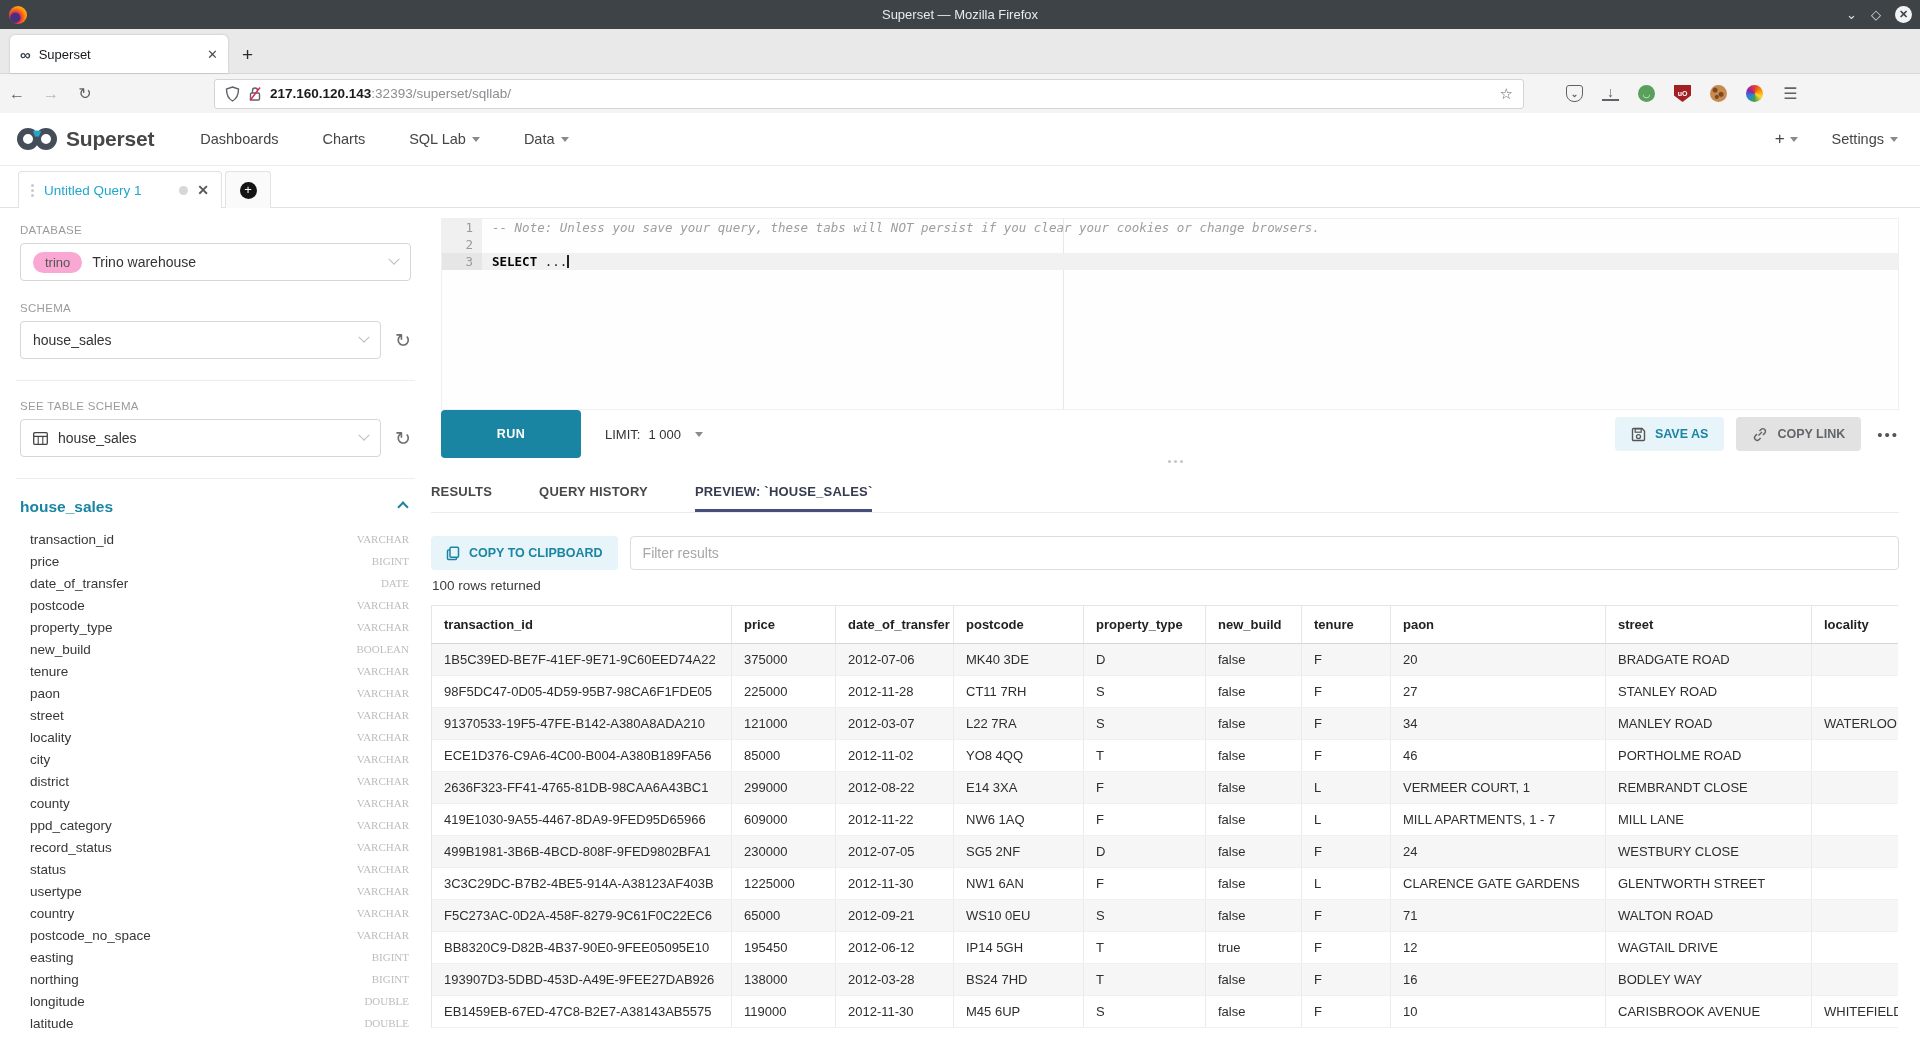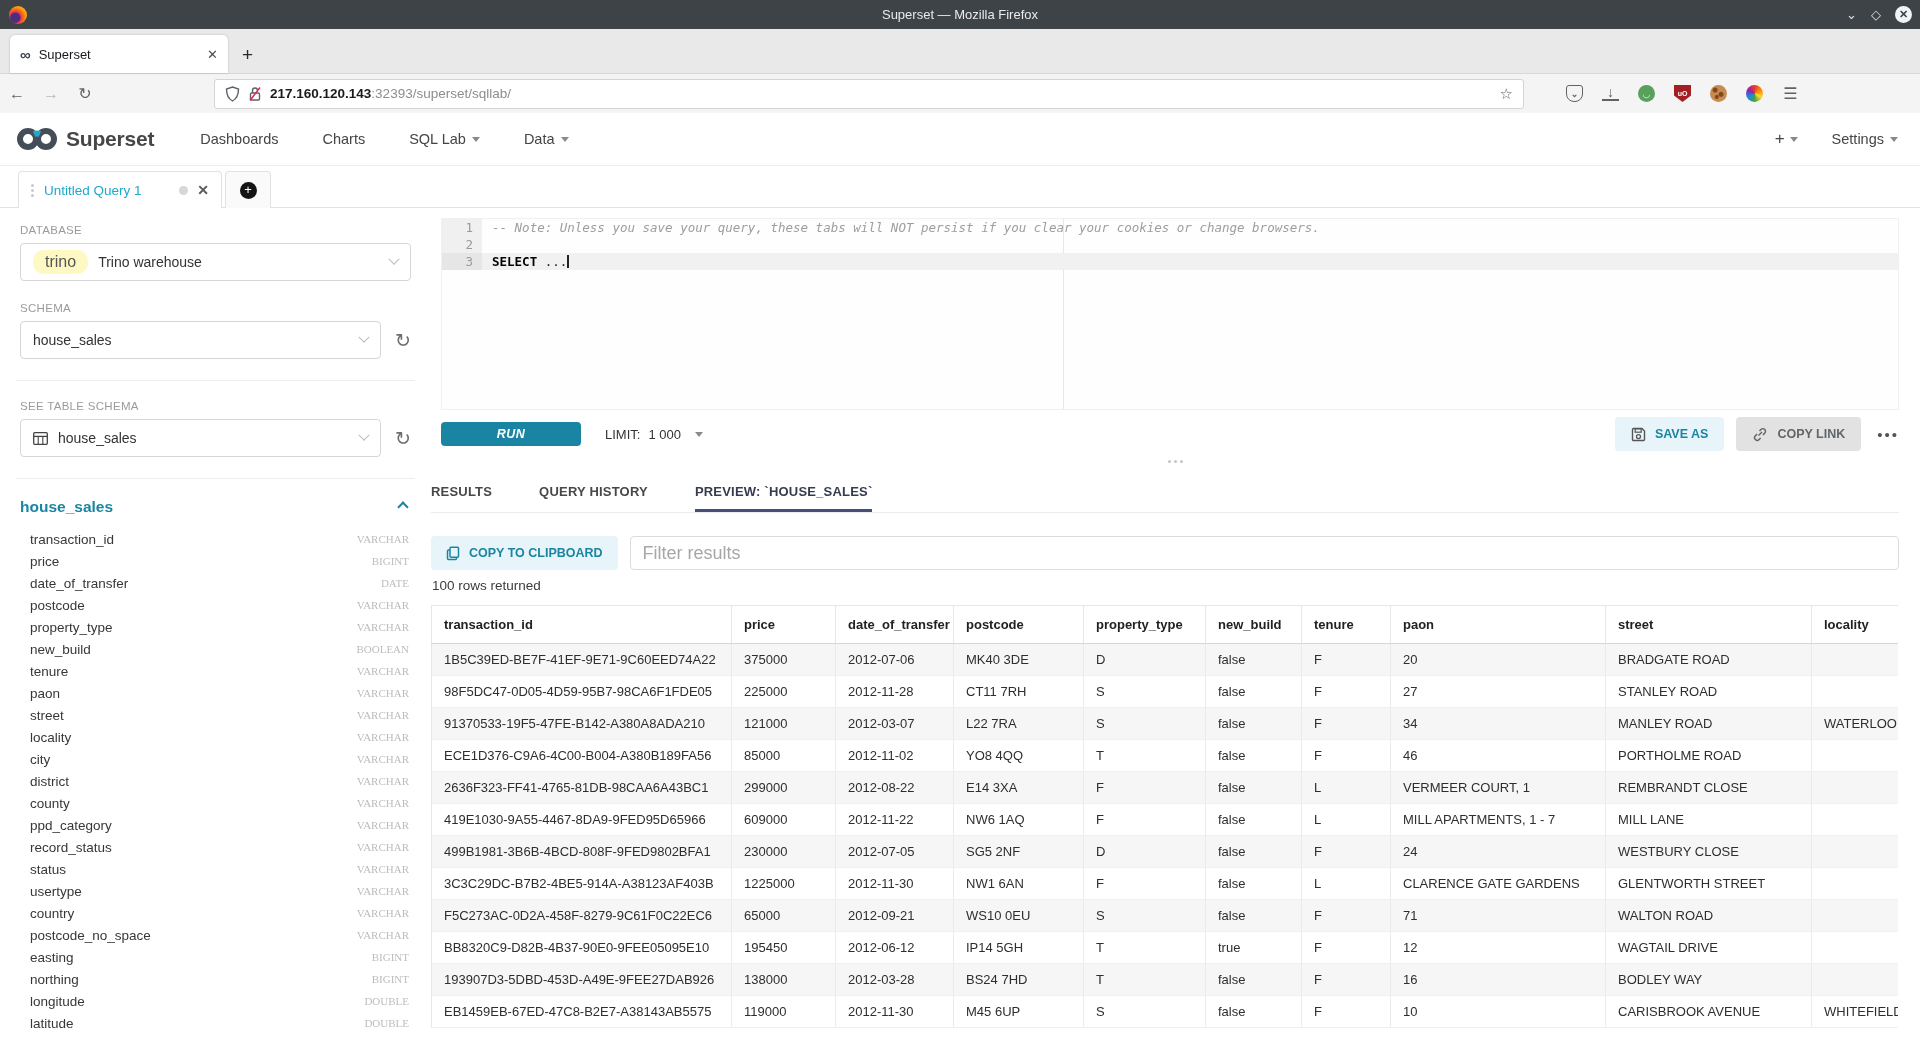--- a/index.html
+++ b/index.html
@@ -77,21 +77,21 @@
   .circle-plus { width:17px; height:17px; border-radius:50%; background:#141414; color:#fff; font-size:13px;
                  line-height:16px; text-align:center; }
 
   
   .sidebar { position:absolute; top:42px; left:0; width:431px; bottom:0; padding:16px 20px 0 20px; background:#fff; }
   .fld-label { font-size:11.5px; color:#9b9b9b; letter-spacing:.3px; margin-bottom:7px; }
   .sel-row { display:flex; align-items:center; gap:14px; margin-bottom:21px; }
   .sel { flex:1; height:38px; border:1px solid #d6d6d6; border-radius:4px; background:#fff;
          display:flex; align-items:center; padding:0 12px; gap:10px; }
   .sel-text { font-size:14px; color:#333; flex:1; white-space:nowrap; }
-  .pill { background:#fef9c3; border-radius:11px; padding:3px 12px; font-size:16px; color:#555; }
+  .pill { background:#f9a8d4; border-radius:11px; padding:3px 12px; font-size:13px; color:#555; }
   .chev-down { width:8px; height:8px; border-right:1.6px solid #bdbdbd; border-bottom:1.6px solid #bdbdbd;
                transform:rotate(45deg) translate(-2px,-2px); }
   .refresh-ic { color:#6d6d6d; font-size:19px; line-height:1; }
   .divider { border-top:1px solid #ededed; margin:0 -4px 19px -4px; }
   .tbl-ic { display:block; }
   .schema-table-head { display:flex; align-items:center; margin:2px 0 12px 0; }
   .schema-table-title { color:#1a85a2; font-size:15.5px; font-weight:bold; flex:1; }
   .chev-up { width:8px; height:8px; border-right:2px solid #1a85a2; border-bottom:2px solid #1a85a2;
              transform:rotate(225deg); margin-right:4px; }
   .col-row { display:flex; align-items:center; height:22px; padding:0 2px 0 10px; }
@@ -107,22 +107,22 @@
   .ed-line { display:flex; height:17px; line-height:17px; position:relative; }
   .gutter { width:40px; background:#f0f0f0; color:#9a9a9a; text-align:right; padding-right:9px; flex:none; }
   .ed-text { padding-left:10px; white-space:pre; color:#1b1b1b; }
   .ed-line.current { background:#f1f1f1; }
   .ed-line.current .gutter { background:#e6e6e6; }
   .comment { color:#9d9f9a; font-style:italic; }
   .kw { font-weight:bold; color:#000; }
   .cursor { display:inline-block; width:1.5px; height:13px; background:#222; vertical-align:-2px; }
 
   .run-row { position:absolute; top:250px; left:10px; right:21px; height:36px; display:flex; align-items:center; }
-  .run-btn { width:140px; height:24px; background:#1a85a2; color:#fff; border:none; border-radius:4px;
-             font-size:12.5px; font-weight:bold; letter-spacing:.4px;font-style:italic; }
+  .run-btn { width:140px; height:48px; background:#1a85a2; color:#fff; border:none; border-radius:4px;
+             font-size:12.5px; font-weight:bold; letter-spacing:.4px; }
   .limit-group { display:flex; align-items:center; gap:8px; margin-left:24px; font-size:13px; color:#333; }
   .limit-caret { width:0;height:0;border-left:4px solid transparent;border-right:4px solid transparent;
                  border-top:5px solid #8a8a8a; margin-left:6px; }
   .run-right { margin-left:auto; display:flex; align-items:center; gap:12px; }
   .saveas-btn { height:34px; background:#e7f4f9; border:none; border-radius:4px; color:#1a85a2; font-weight:bold;
                 font-size:12.5px; display:flex; align-items:center; gap:9px; padding:0 16px; }
   .copylink-btn { height:34px; background:#e2e2e2; border:none; border-radius:4px; color:#62666a; font-weight:bold;
                   font-size:12.5px; display:flex; align-items:center; gap:9px; padding:0 16px; }
   .more-dots { color:#555; font-size:15px; letter-spacing:2px; margin-left:4px; }
 
@@ -131,21 +131,21 @@
 
   .rtabs { position:absolute; top:306px; left:0; right:21px; height:41px; border-bottom:1px solid #ececec;
            display:flex; align-items:flex-end; gap:47px; }
   .rtab { font-size:13px; color:#484848; font-weight:600; letter-spacing:.2px; padding-bottom:13px; position:relative; }
   .rtab.active { color:#363b50; }
   .rtab.active::after { content:""; position:absolute; left:0; right:0; bottom:0; height:3px; background:#454e7c; }
 
   .actions-row { position:absolute; top:370px; left:0; right:21px; height:34px; display:flex; align-items:center; gap:12px; }
   .copyclip-btn { height:34px; background:#e7f4f9; border:none; border-radius:4px; color:#1a85a2; font-weight:bold;
                   font-size:12.5px; display:flex; align-items:center; gap:9px; padding:0 15px; flex:none; }
-  .filter-input { flex:1; height:34px; border:1px solid #dcdcdc; border-radius:4px; padding:0 12px; font-size:18px;
+  .filter-input { flex:1; height:34px; border:1px solid #dcdcdc; border-radius:4px; padding:0 12px; font-size:14px;
                   color:#333; font-family:"Liberation Sans", sans-serif; }
   .filter-input::placeholder { color:#a7a7a7; }
 
   .rowcount { position:absolute; top:412px; left:1px; font-size:13.5px; color:#3c3c3c; }
 
   .grid-wrap { position:absolute; top:439px; left:0; right:22px; bottom:0; overflow:hidden; }
   table.results { border-collapse:collapse; table-layout:fixed; width:1467px; border:1px solid #e6e6e6; }
   table.results th { height:38px; background:#fff; font-size:13px; font-weight:bold; color:#222; text-align:left;
                      padding:0 12px; border-right:1px solid #e6e6e6; border-bottom:1px solid #d6d6d6; white-space:nowrap; overflow:hidden; }
   table.results td { height:32px; font-size:13px; color:#2e2e2e; padding:0 12px; border-right:1px solid #ebebeb;

